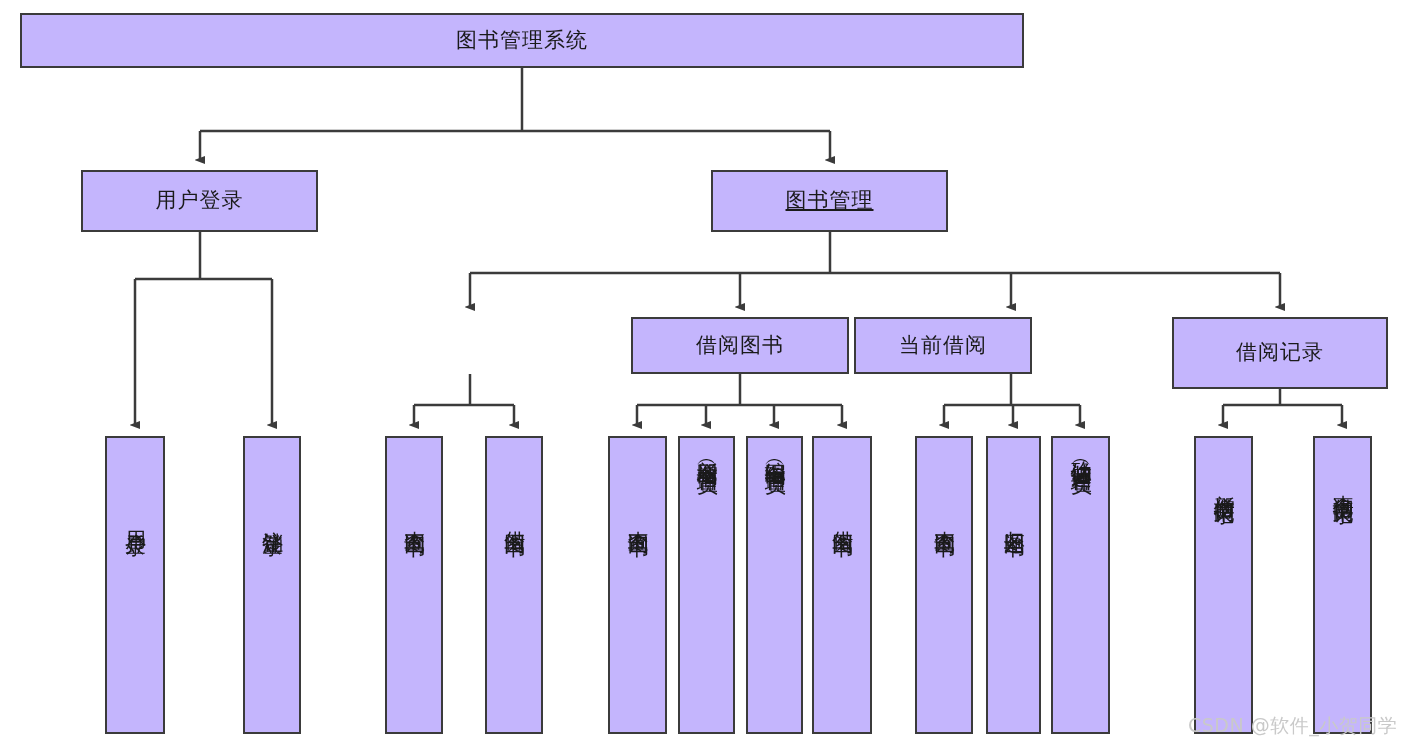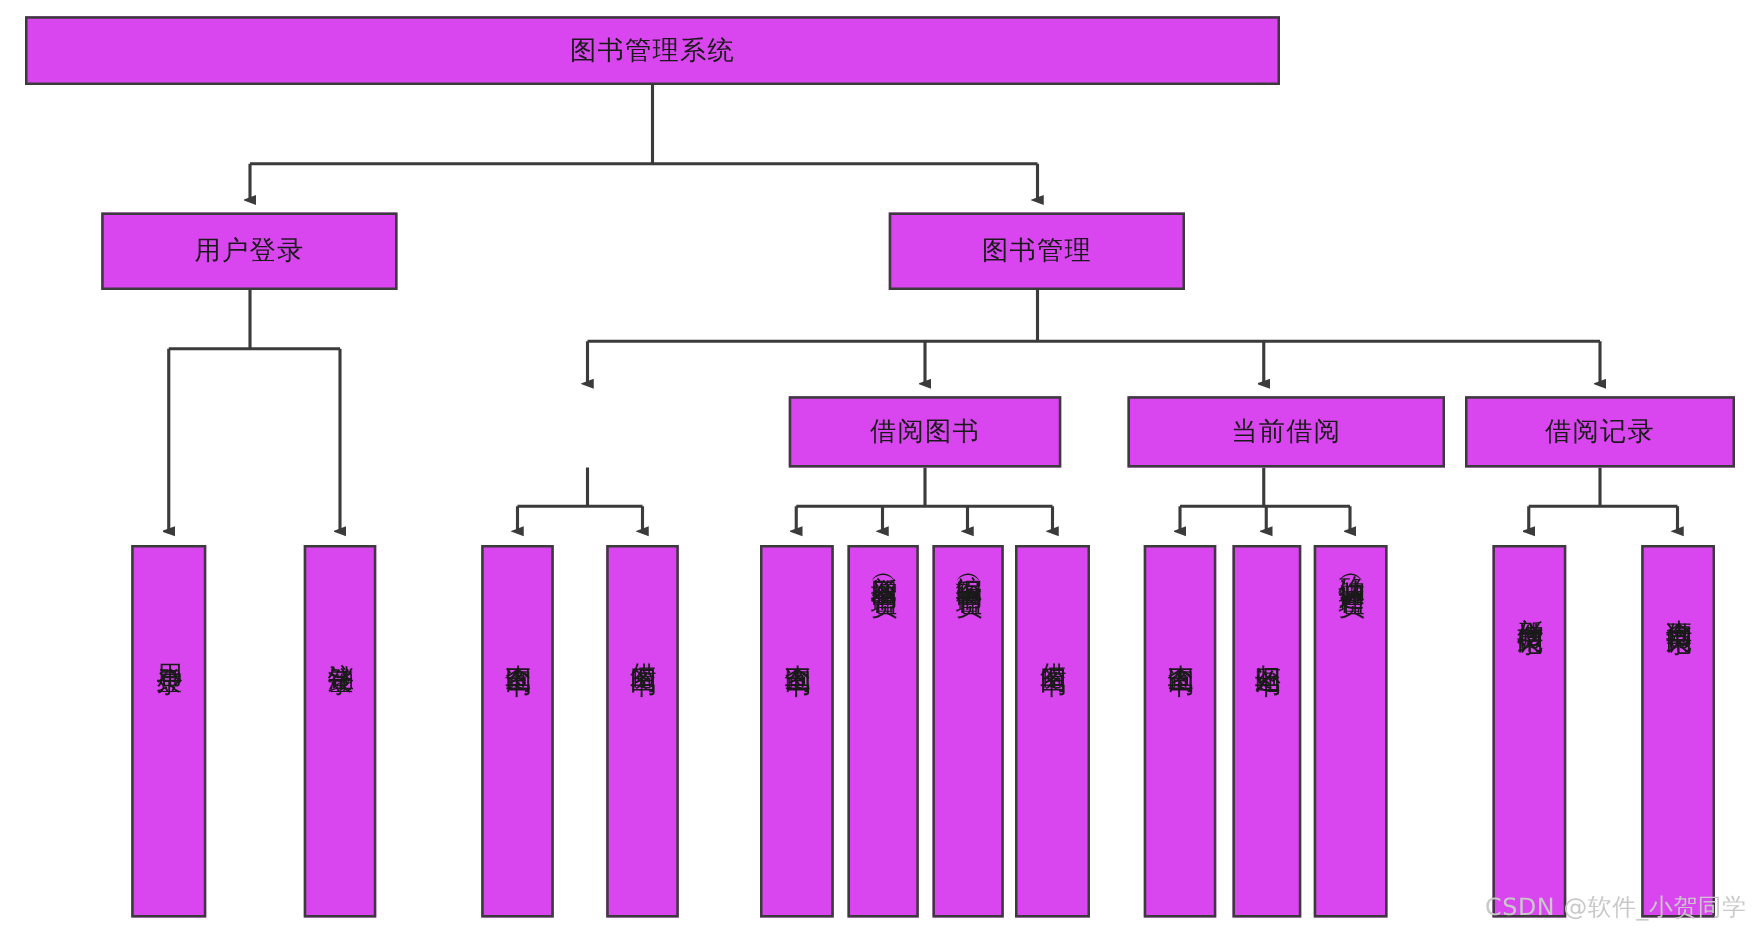--- a/index.html
+++ b/index.html
@@ -20,21 +20,21 @@
     left: 0;
     top: 0;
     width: 1405px;
     height: 747px;
     pointer-events: none;
   }
   .node {
     position: absolute;
     box-sizing: border-box;
     border: 2px solid #3b3b3b;
-    background: #d946ef;
+    background: #c4b5fd;
     display: flex;
     align-items: center;
     justify-content: center;
     color: #1a1a1a;
   }
   .node.h {
     font-size: 21px;
     letter-spacing: 1px;
     line-height: 1.2;
   }
@@ -116,31 +116,31 @@
     </g>
   </svg>
 
   <div class="node h" style="left:20px; top:13px; width:1004px; height:55px;">
     <span>图书管理系统</span>
   </div>
 
   <div class="node h" style="left:81px; top:170px; width:237px; height:62px;">
     <span>用户登录</span>
   </div>
-  <div class="node h" style="left:711px; top:170px; width:237px; height:62px;">
+  <div class="node h" style="left:711px; top:170px; width:237px; height:62px;text-decoration:underline;">
     <span>图书管理</span>
   </div>
 
   <div class="node h" style="left:631px; top:317px; width:218px; height:57px;">
     <span>借阅图书</span>
   </div>
-  <div class="node h" style="left:902px; top:317px; width:254px; height:57px;">
+  <div class="node h" style="left:854px; top:317px; width:178px; height:57px;">
     <span>当前借阅</span>
   </div>
-  <div class="node h" style="left:1172px; top:317px; width:216px; height:57px;">
+  <div class="node h" style="left:1172px; top:317px; width:216px; height:72px;">
     <span>借阅记录</span>
   </div>
 
   <div class="node v" style="left:105px; top:436px; width:60px; height:298px; padding-top:76px;">
     <span class="vtext">用户登录</span>
   </div>
   <div class="node v" style="left:243px; top:436px; width:58px; height:298px; padding-top:76px;">
     <span class="vtext">注销登录</span>
   </div>
 

